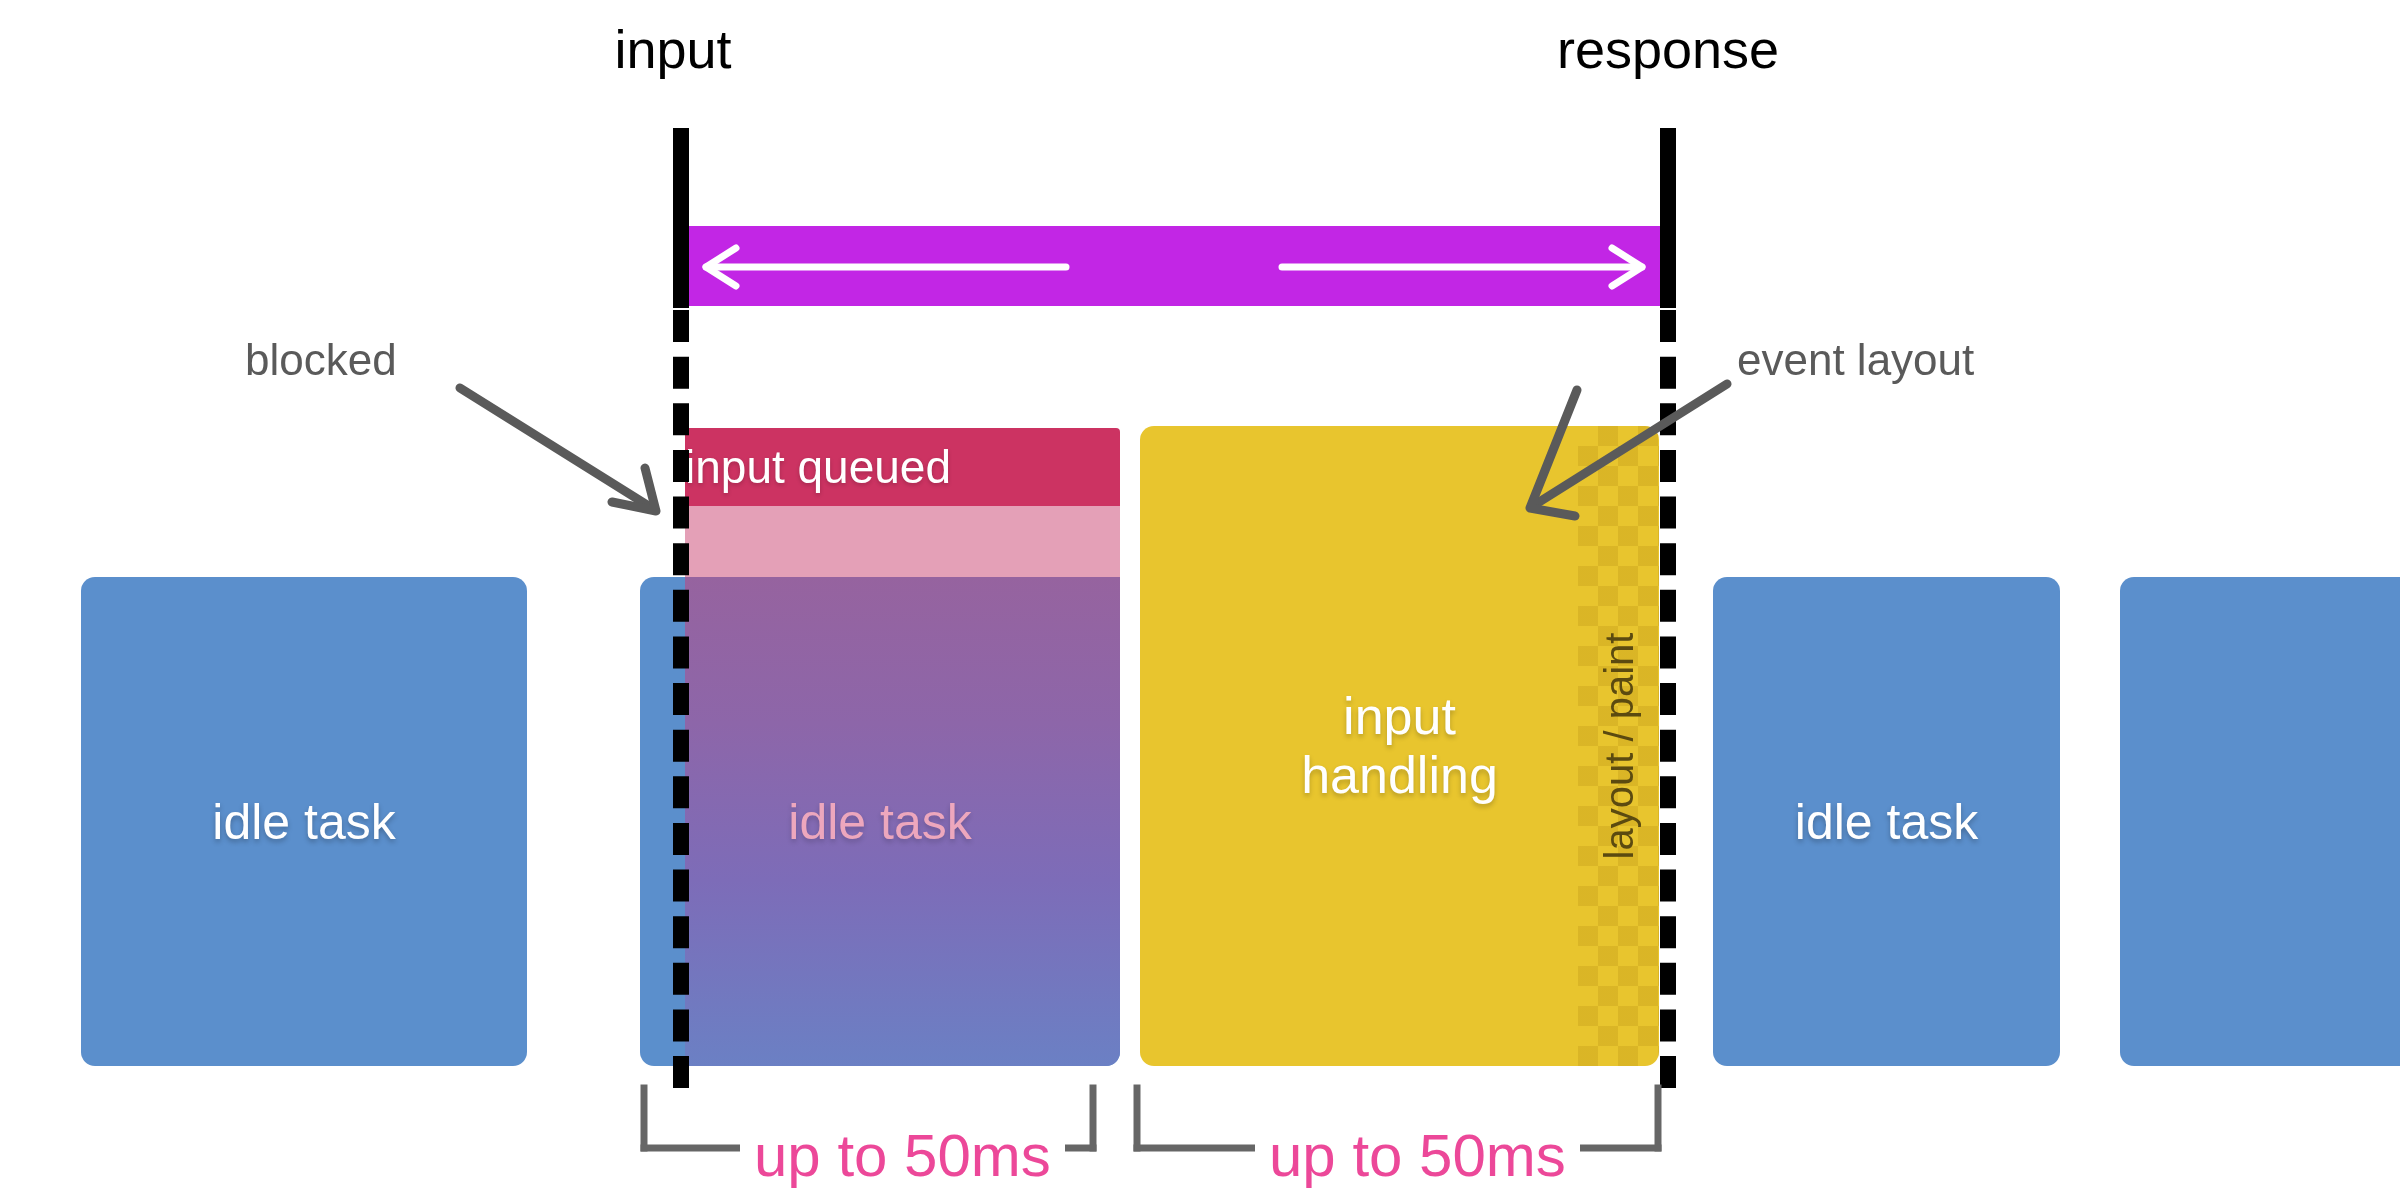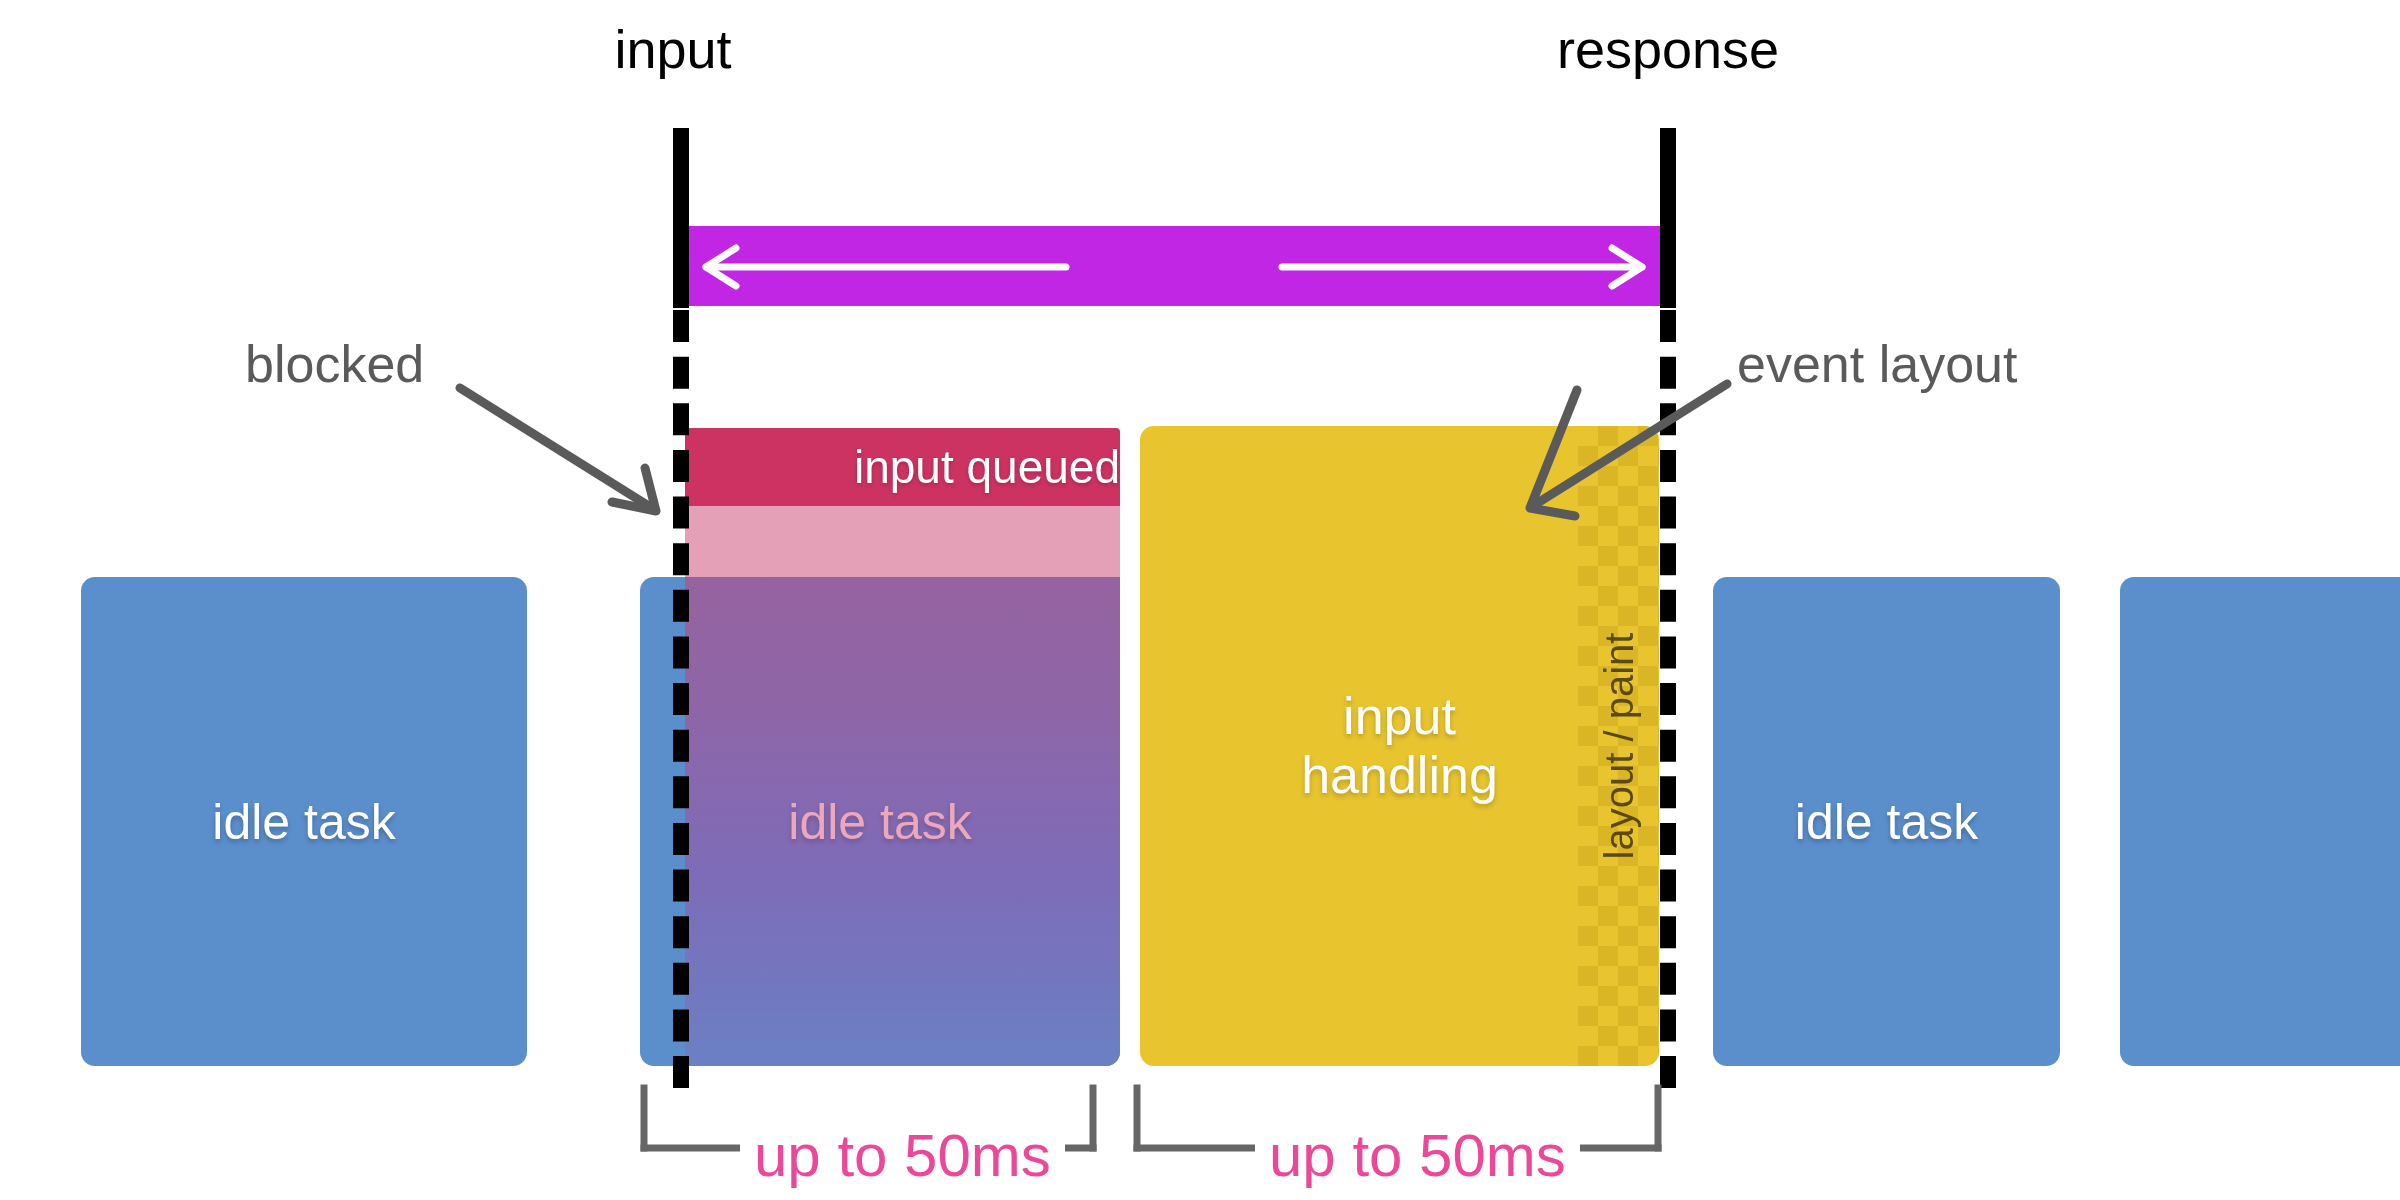--- a/index.html
+++ b/index.html
@@ -51,21 +51,21 @@
   }
   .idle-label-blocked{
     position:absolute;left:0;right:0;top:50%;transform:translateY(-50%);
     text-align:center;color:#eda7bd;font-size:50px;line-height:1;
     white-space:nowrap;text-shadow:0 3px 5px rgba(0,0,0,.18);
   }
 
   
   .queued-top{
     background:#cc3362;
-    display:flex;align-items:center;justify-content:flex-end;
+    display:flex;align-items:center;justify-content:flex-start;
     border-top-left-radius:4px;border-top-right-radius:4px;
   }
   .queued-label{
     color:#ffffff;font-size:46px;line-height:1;white-space:nowrap;
     text-shadow:0 2px 4px rgba(0,0,0,.2);
   }
   .queued-mid{background:#e4a0b7;}
 
   
   .handling-block{
@@ -87,21 +87,21 @@
   }
   .checker-label{
     position:absolute;left:50%;top:50%;
     transform:translate(-50%,-50%) rotate(-90deg);
     transform-origin:center center;
     color:#5b4a10;font-size:40px;line-height:1;white-space:nowrap;
   }
 
   
   .callout-text{
-    font-size:52px;color:#5a5a5a;line-height:1;white-space:nowrap;
+    font-size:44px;color:#5a5a5a;line-height:1;white-space:nowrap;
   }
   .callout-svg{position:absolute;left:0;top:0;pointer-events:none;}
 
   
   .bracket-svg{position:absolute;}
   .bracket-label{
     position:absolute;font-size:60px;color:#ec4899;
     line-height:1;white-space:nowrap;background:#fff;padding:0 14px;
   }
 </style>

